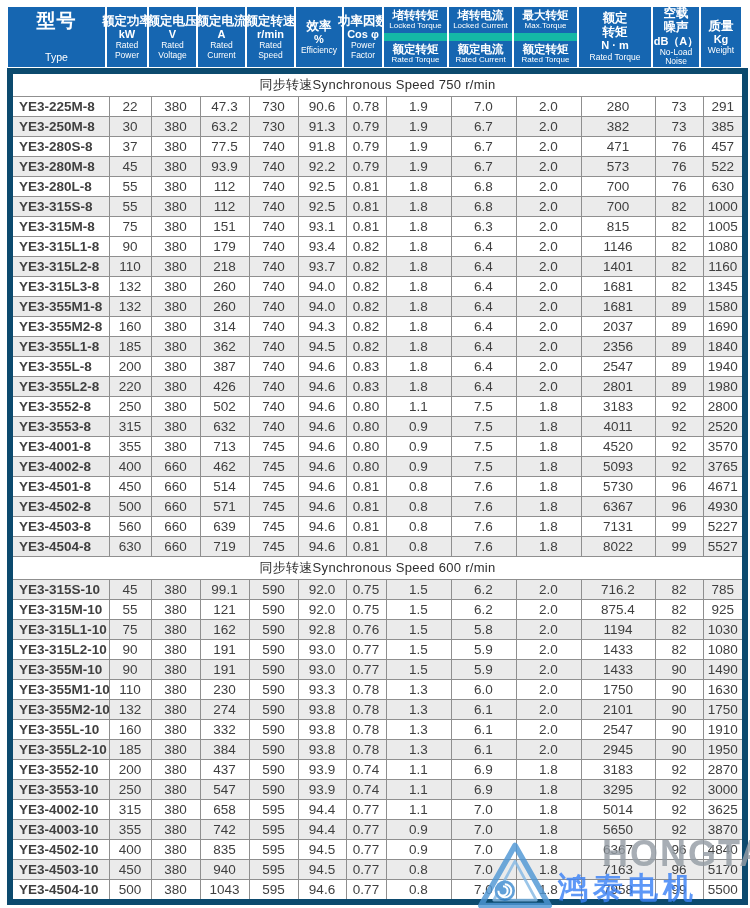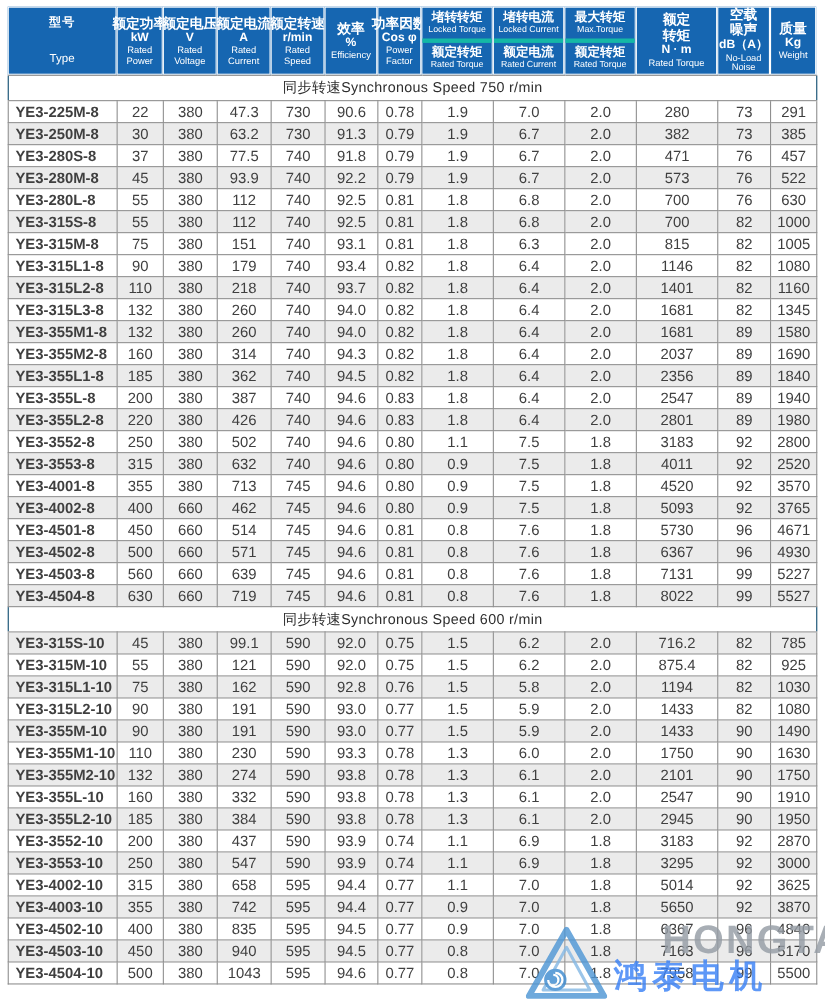--- a/index.html
+++ b/index.html
@@ -8,32 +8,32 @@
 
   
   .hdr{position:absolute;left:7px;top:6px;display:grid;
        grid-template-columns:99px 42px 49px 49px 49px 48px 40px 65px 65px 65px 74px 48px 42px;}
   .hcell{background:#1666b1;border:1px solid #fff;box-sizing:border-box;height:62px;
          display:flex;flex-direction:column;align-items:center;justify-content:center;
          color:#fff;text-align:center;padding:1px 0;}
   .hcell.split{padding:0;justify-content:stretch;}
   .hzh{font-size:12.5px;font-weight:bold;line-height:1.15;white-space:nowrap;}
   .hzh.wrap{white-space:normal;max-width:28px;line-height:1.1;}
-  .hzh.big{font-size:11px;letter-spacing:1px;font-family:Liberation Serif, serif;}
+  .hzh.big{font-size:19px;letter-spacing:1px;font-family:Liberation Serif, serif;}
   .hunit{font-size:11px;font-weight:bold;line-height:1.2;}
   .hen{font-size:8.5px;line-height:1.1;padding:0 1px;}
   .hen.big{font-size:10.5px;margin-top:20px;}
   .hhalf{flex:1;display:flex;flex-direction:column;align-items:center;justify-content:center;width:100%;box-sizing:border-box;}
-  .hhalf.top{border-bottom:4px solid #14b8a6;text-align:right;}
+  .hhalf.top{border-bottom:8px solid #14b8a6;text-align:right;}
   .hhalf .hzh{font-size:11.5px;}
   .hhalf .hen{font-size:8px;}
 
   
   table.spec{position:absolute;left:7px;top:68px;width:735px;border-collapse:collapse;table-layout:fixed;}
-  table.spec{border:1px solid #0c4a6e;}
+  table.spec{border:6px solid #0c4a6e;}
   table.spec td{border:1px solid #8f8f8f;height:19px;padding:0 2px;text-align:center;
                 font-size:13.5px;color:#3f3f3f;overflow:hidden;white-space:nowrap;}
   table.spec td.type{text-align:left;padding-left:6px;font-weight:bold;}
   tr.shade td{background:#ebebeb;}
   tr.plain td{background:#ffffff;}
   tr.section td{height:22px;background:#fff;font-size:13px;color:#2e2e2e;
                 border-left:none;border-right:none;letter-spacing:0.3px;}
 
   
   .wm{position:absolute;left:478px;top:836px;display:flex;align-items:flex-start;opacity:0.82;pointer-events:none;}

